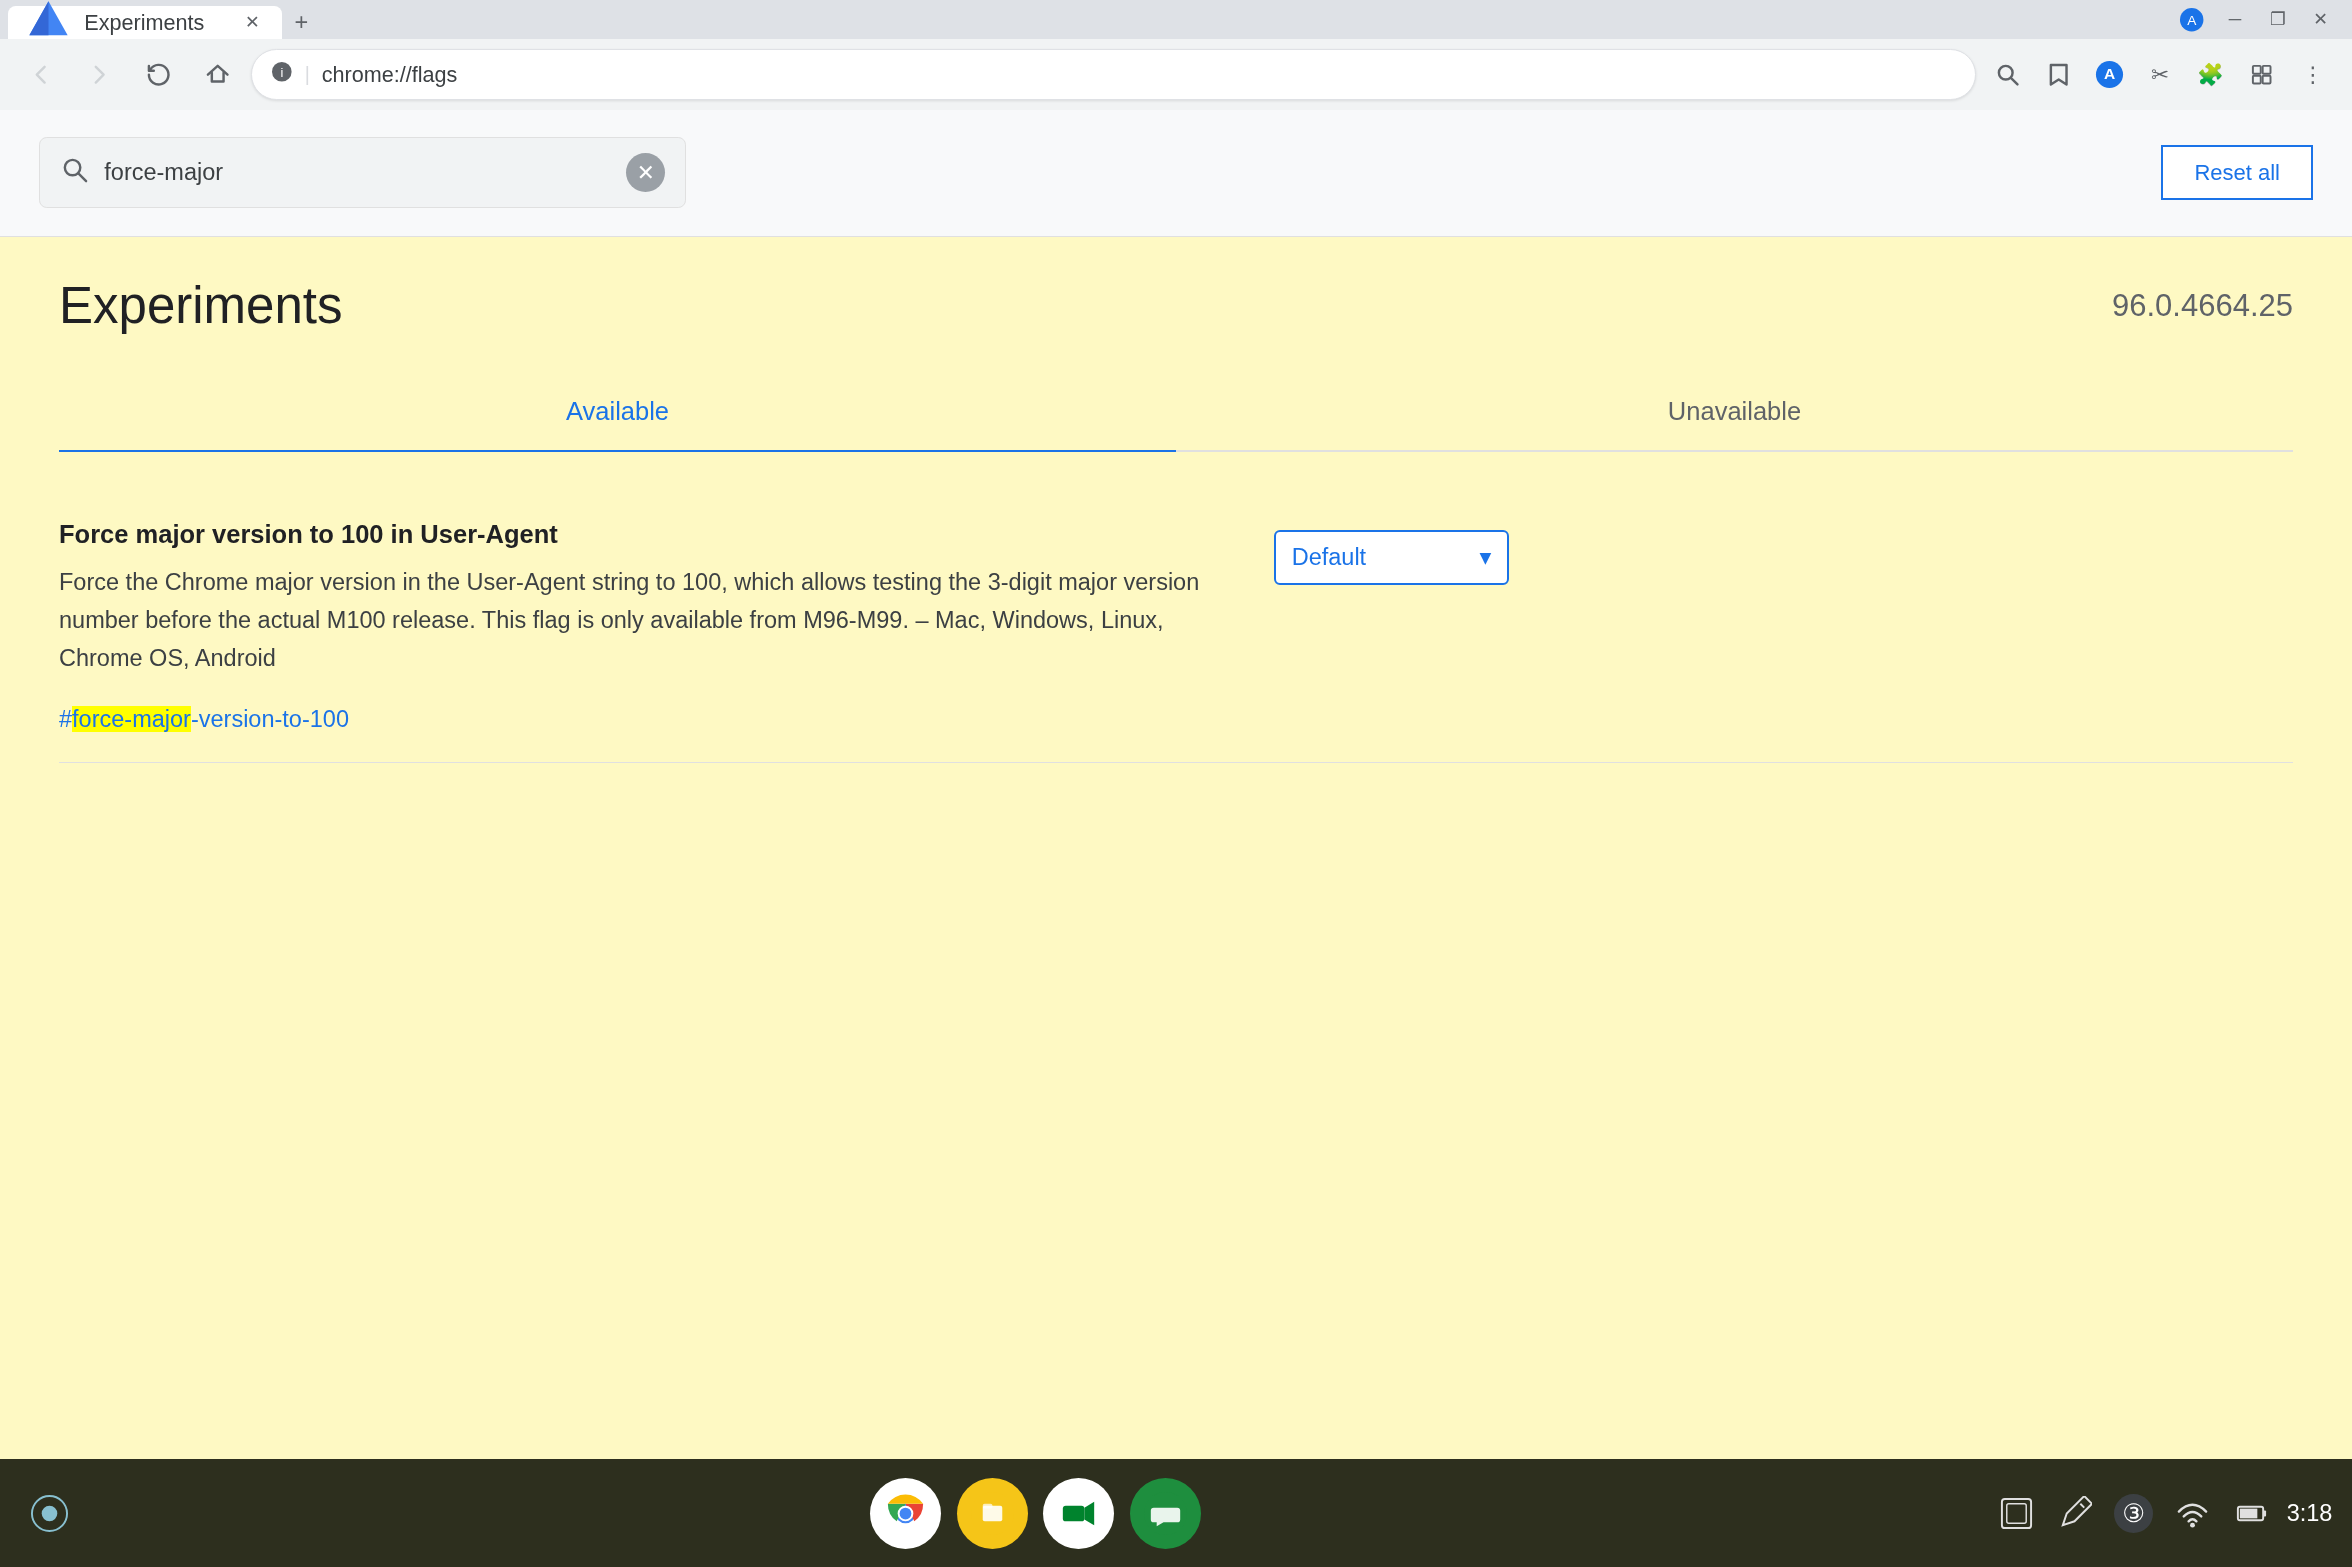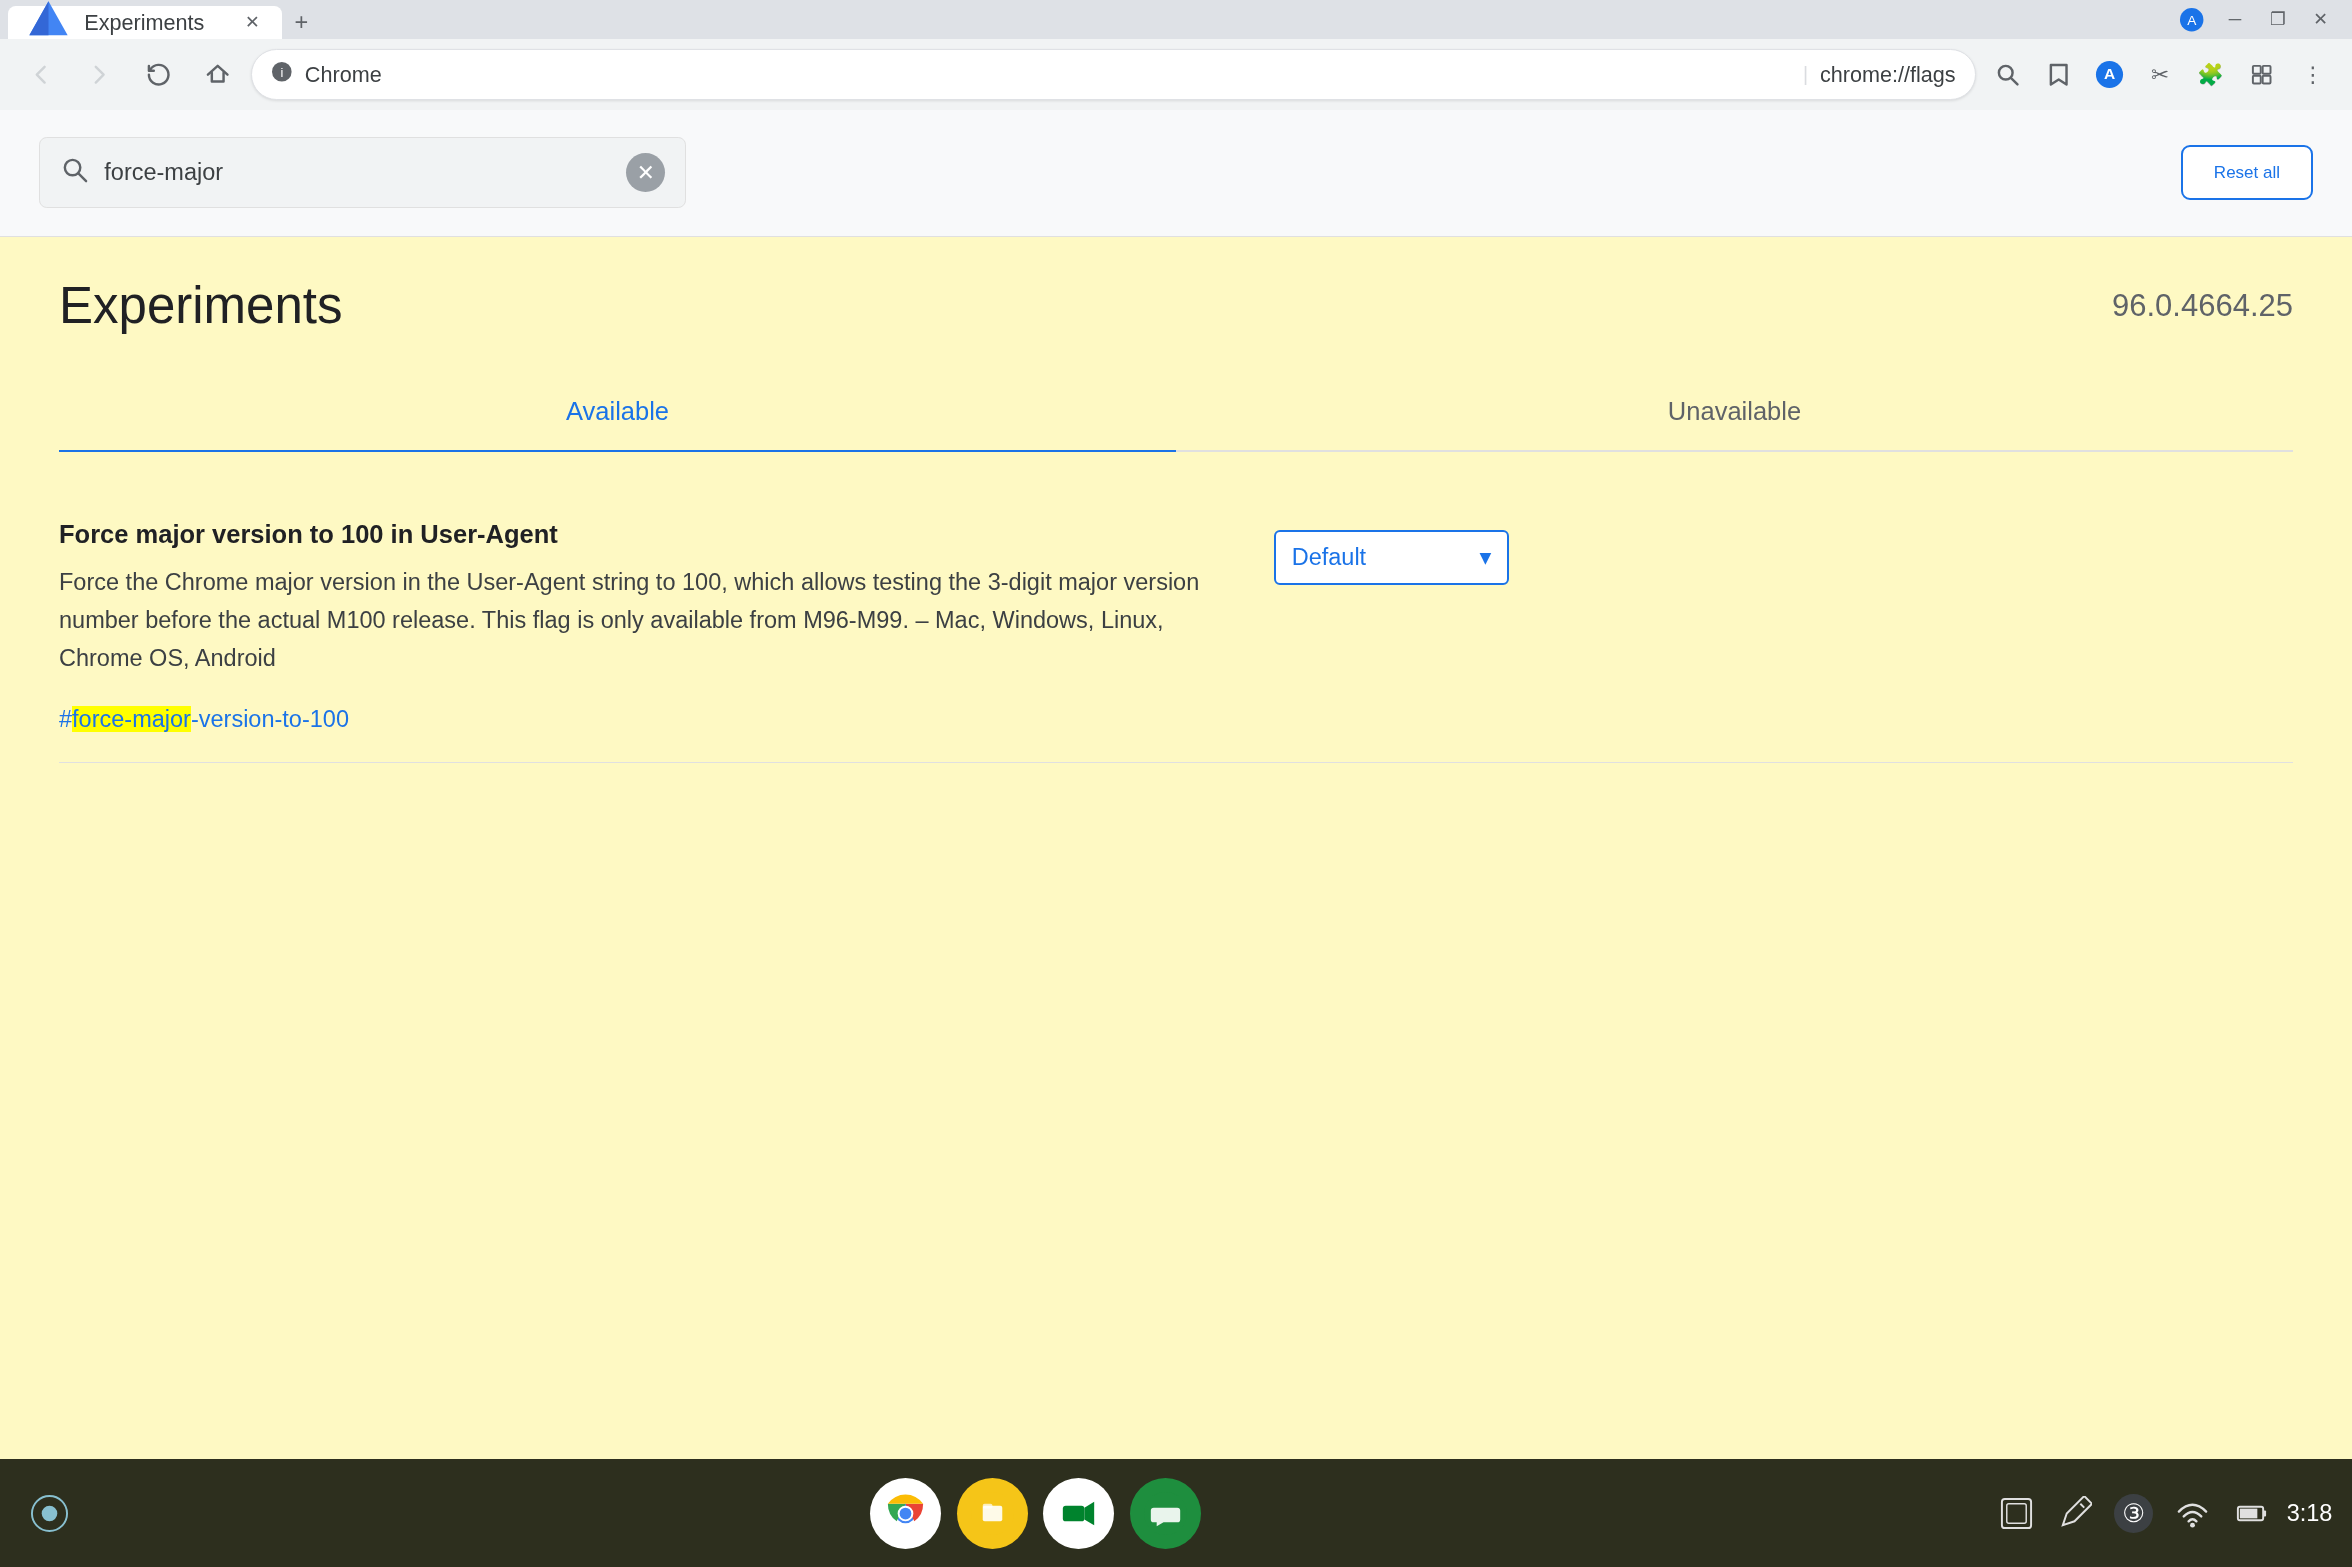--- a/index.html
+++ b/index.html
@@ -175,24 +175,24 @@
       justify-content: center;
       font-size: 21.6px;
       color: white;
       cursor: pointer;
     }
     .reset-all-btn {
       margin-left: auto;
       height: 55px;
       padding: 0 31px;
       border: 2px solid #1a73e8;
-      border-radius: 9px;
+      border-radius: 0;
       background: white;
       color: #1a73e8;
-      font-size: 17px;
+      font-size: 22px;
       font-weight: 500;
       cursor: pointer;
     }
 
     
     .flags-main {
       padding: 39px 59px;
     }
     .flags-header {
       display: flex;
@@ -397,21 +397,20 @@
       </svg>
   </button>
 
   <div class="address-bar">
     <span class="address-icon">
       <svg width="21.6" height="21.6" viewBox="0 0 22 22" style="font-size:22px">
           <circle cx="11" cy="11" r="10" fill="#5f6368"></circle>
           <text x="11" y="16" text-anchor="middle" font-size="13" fill="white">i</text>
         </svg>
     </span>
-    <span class="address-text">Chrome</span>
     <span class="address-separator">|</span>
     <span class="address-url">chrome://flags</span>
   </div>
 
   <div class="toolbar-icons">
     <div class="toolbar-icon">
       <svg width="27.4" height="27.4" viewBox="0 0 28 28">
           <circle cx="12" cy="12" r="7" stroke="#5f6368" stroke-width="2.5" fill="none"></circle>
           <line x1="17.5" y1="17.5" x2="24" y2="24" stroke="#5f6368" stroke-width="2.5" stroke-linecap="round"></line>
         </svg>

